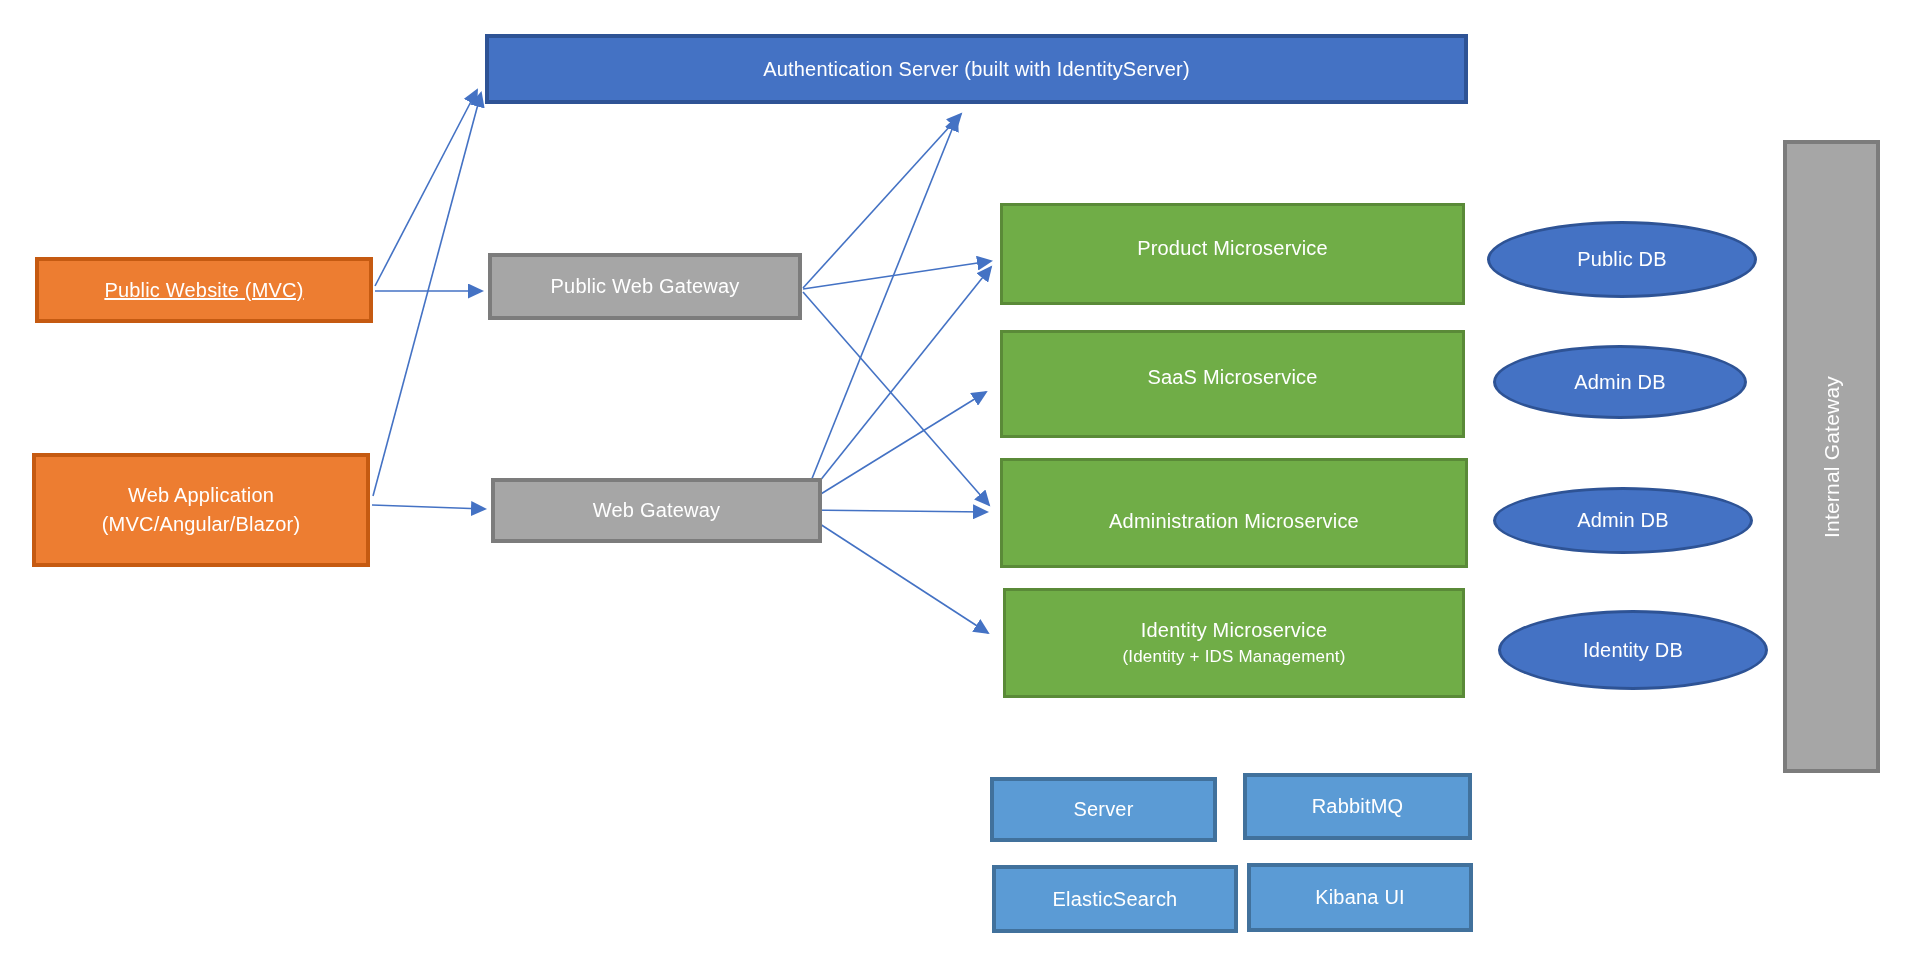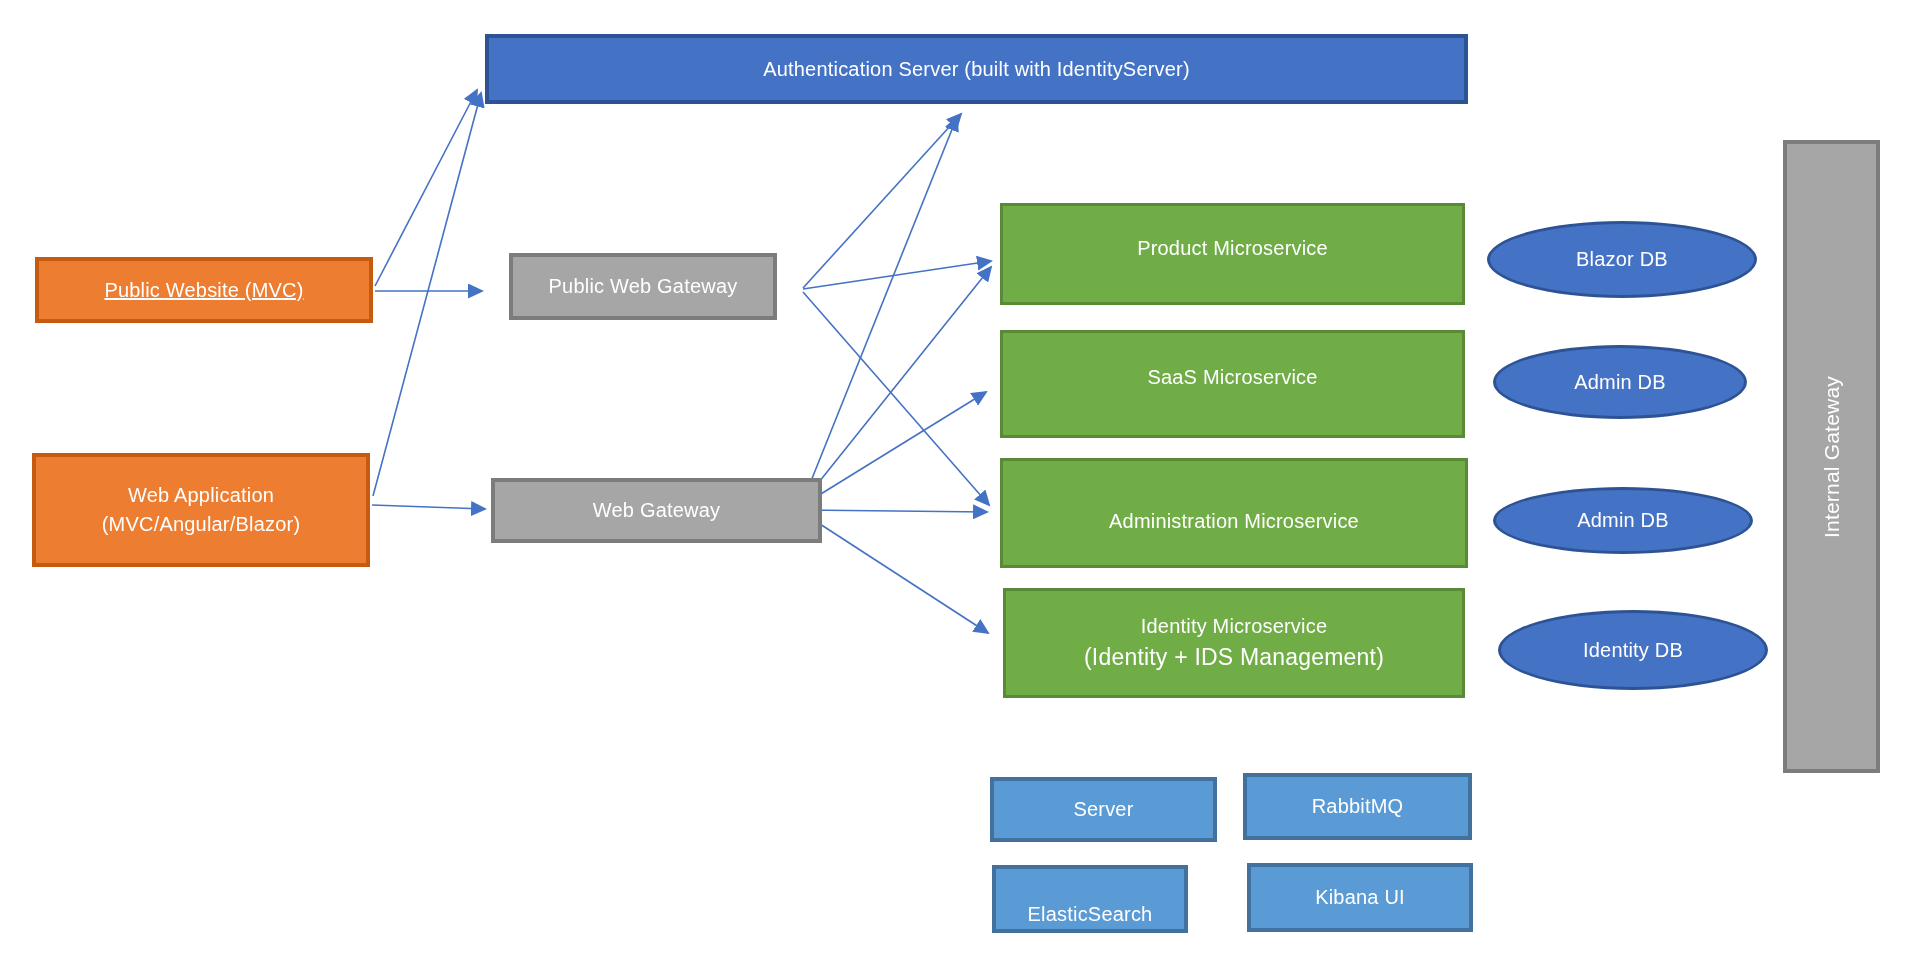--- a/index.html
+++ b/index.html
@@ -25,21 +25,21 @@
   .orange {background:var(--orange-fill); border:4px solid var(--orange-border);}
   .gray   {background:var(--gray-fill);   border:4px solid var(--gray-border);}
   .green  {background:var(--green-fill);  border:3px solid var(--green-border);}
   .lblue  {background:var(--lightblue-fill); border:4px solid var(--lightblue-border);}
   .ellipse{background:var(--blue-fill);   border:3px solid var(--blue-border); border-radius:50%;}
   .vlabel{
     position:absolute; left:50%; top:50%;
     transform:translate(-50%,-50%) rotate(-90deg);
     white-space:nowrap; font-size:21px;
   }
-  .sub{font-size:23px;}
+  .sub{font-size:17px;}
   #edges{position:absolute; left:0; top:0; width:1915px; height:958px; pointer-events:none;}
   #edges line{stroke:var(--arrow); stroke-width:1.6px;}
   #arrowhead path{fill:var(--arrow);}
 </style>
 </head>
 <body>
 
 <div id="canvas">
 
   <svg id="edges">
@@ -68,21 +68,21 @@
 
   <div class="node orange" style="left:35px; top:257px; width:338px; height:66px;text-decoration:underline;">
     <span>Public Website (MVC)</span>
   </div>
 
   <div class="node orange" style="left:32px; top:453px; width:338px; height:114px;">
     <span>Web Application</span>
     <span>(MVC/Angular/Blazor)</span>
   </div>
 
-  <div class="node gray" style="left:509px; top:253px; width:268px; height:67px;">
+  <div class="node gray" style="left:488px; top:253px; width:314px; height:67px;">
     <span>Public Web Gateway</span>
   </div>
 
   <div class="node gray" style="left:491px; top:478px; width:331px; height:65px;">
     <span>Web Gateway</span>
   </div>
 
   <div class="node green" style="left:1000px; top:203px; width:465px; height:102px; justify-content:flex-start; padding-top:28px;">
     <span>Product Microservice</span>
   </div>
@@ -94,21 +94,21 @@
   <div class="node green" style="left:1000px; top:458px; width:468px; height:110px; justify-content:flex-start; padding-top:46px;">
     <span>Administration Microservice</span>
   </div>
 
   <div class="node green" style="left:1003px; top:588px; width:462px; height:110px;">
     <span>Identity Microservice</span>
     <span class="sub">(Identity + IDS Management)</span>
   </div>
 
   <div class="node ellipse" style="left:1487px; top:221px; width:270px; height:77px;">
-    <span>Blazor DB</span>
+    <span>Public DB</span>
   </div>
 
   <div class="node ellipse" style="left:1493px; top:345px; width:254px; height:74px;">
     <span>Admin DB</span>
   </div>
 
   <div class="node ellipse" style="left:1493px; top:487px; width:260px; height:67px;">
     <span>Admin DB</span>
   </div>
 
@@ -121,21 +121,21 @@
   </div>
 
   <div class="node lblue" style="left:990px; top:777px; width:227px; height:65px;">
     <span>Server</span>
   </div>
 
   <div class="node lblue" style="left:1243px; top:773px; width:229px; height:67px;">
     <span>RabbitMQ</span>
   </div>
 
-  <div class="node lblue" style="left:992px; top:865px; width:196px; height:68px;justify-content:flex-end;">
+  <div class="node lblue" style="left:992px; top:865px; width:246px; height:68px;">
     <span>ElasticSearch</span>
   </div>
 
   <div class="node lblue" style="left:1247px; top:863px; width:226px; height:69px;">
     <span>Kibana UI</span>
   </div>
 
 </div>
 
 </body></html>

